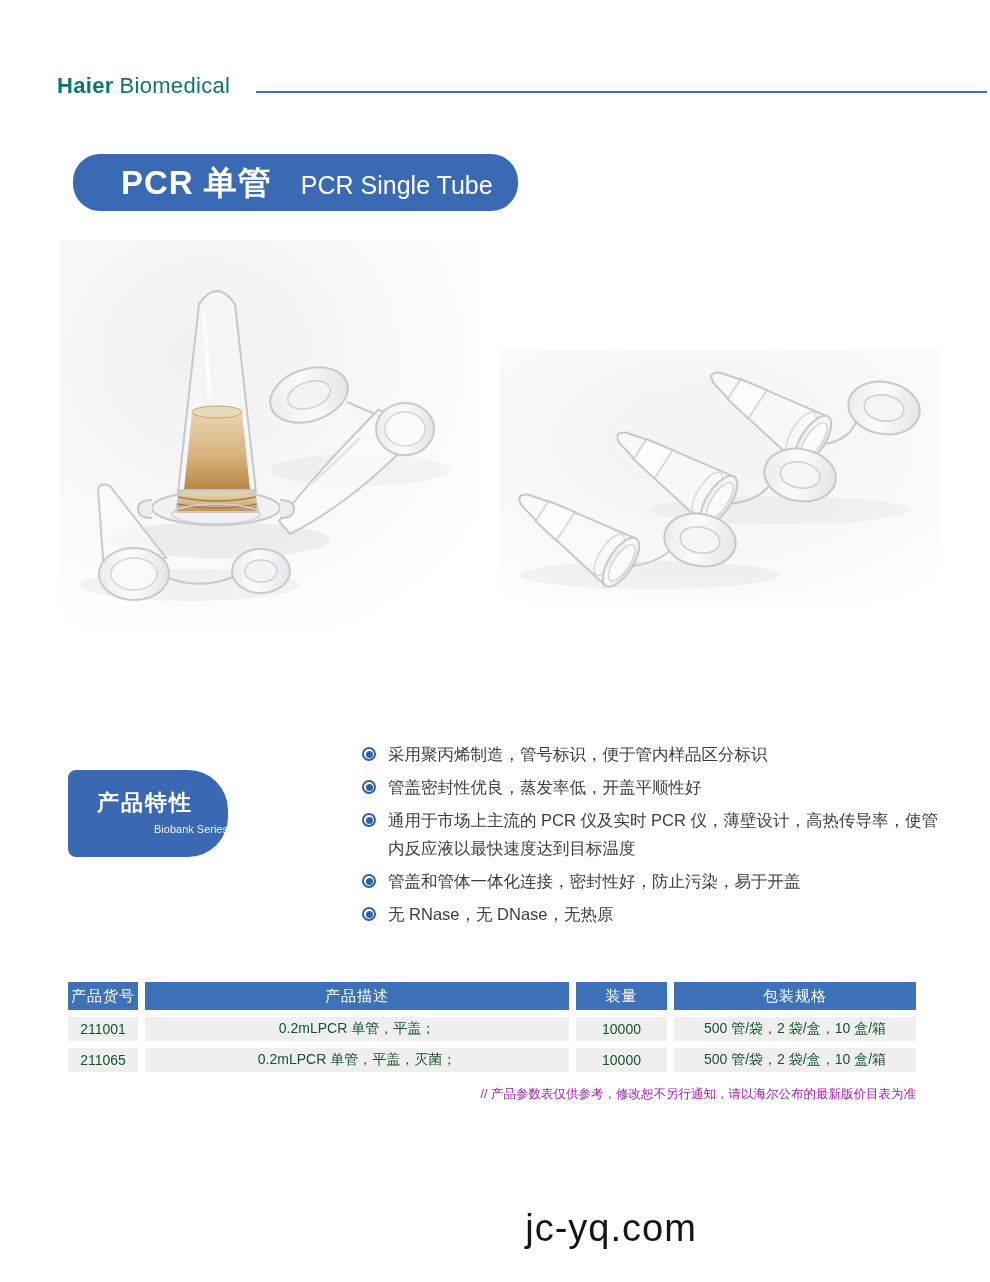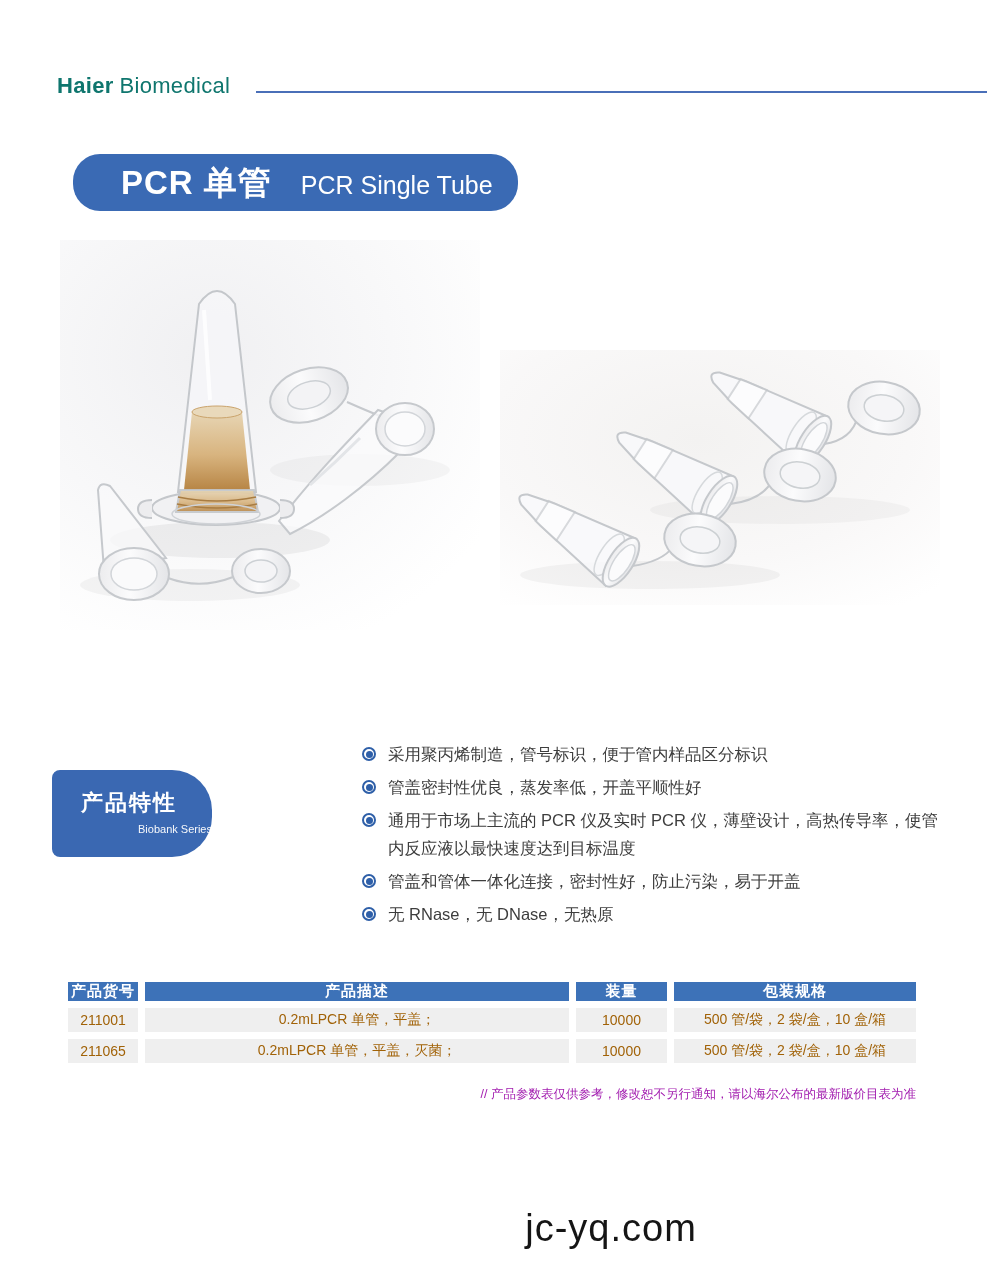--- a/index.html
+++ b/index.html
@@ -36,21 +36,21 @@
   }
   .banner .zh { font-size: 33px; font-weight: bold; letter-spacing: 1px; line-height: 57px; }
   .banner .en { font-size: 25px; margin-left: 29px; }
 
   
   .photo-left  { position: absolute; left: 60px;  top: 240px; }
   .photo-right { position: absolute; left: 500px; top: 350px; }
 
   
   .feat-box {
-    position: absolute; left: 52px; top: 770px;
+    position: absolute; left: 68px; top: 770px;
     width: 160px; height: 87px;
     background: #3a68b2; border-radius: 8px 40px 40px 8px;
     color: #fff; box-sizing: border-box;
     padding: 18px 0 0 29px;
   }
   .feat-box .t { font-size: 22px; font-weight: bold; letter-spacing: 2px; }
   .feat-box .s { font-size: 11px; margin-top: 5px; opacity: 0.95; text-align: right; }
 
   
   .features {
@@ -75,25 +75,25 @@
 
   
   .spec-table {
     position: absolute; left: 68px; top: 982px; width: 848px;
     display: grid;
     grid-template-columns: 70px 424px 91px 242px;
     column-gap: 7px; row-gap: 7px;
   }
   .th {
     background: #3d72b8; color: #ffffff;
-    font-size: 15px; font-weight: bold; letter-spacing: 1px;
-    height: 19px; display: flex; align-items: center; justify-content: center;
+    font-size: 15px; font-weight: normal; letter-spacing: 1px;
+    height: 28px; display: flex; align-items: center; justify-content: center;
   }
   .td {
-    background: #efefef; color: #a16207;
+    background: #efefef; color: #14532d;
     font-size: 14px;
     height: 24px; display: flex; align-items: center; justify-content: center;
     white-space: nowrap;
   }
   .note {
     position: absolute; left: 68px; top: 1086px; width: 848px;
     text-align: right; font-size: 12.5px; color: #a21caf;
   }
 
   

